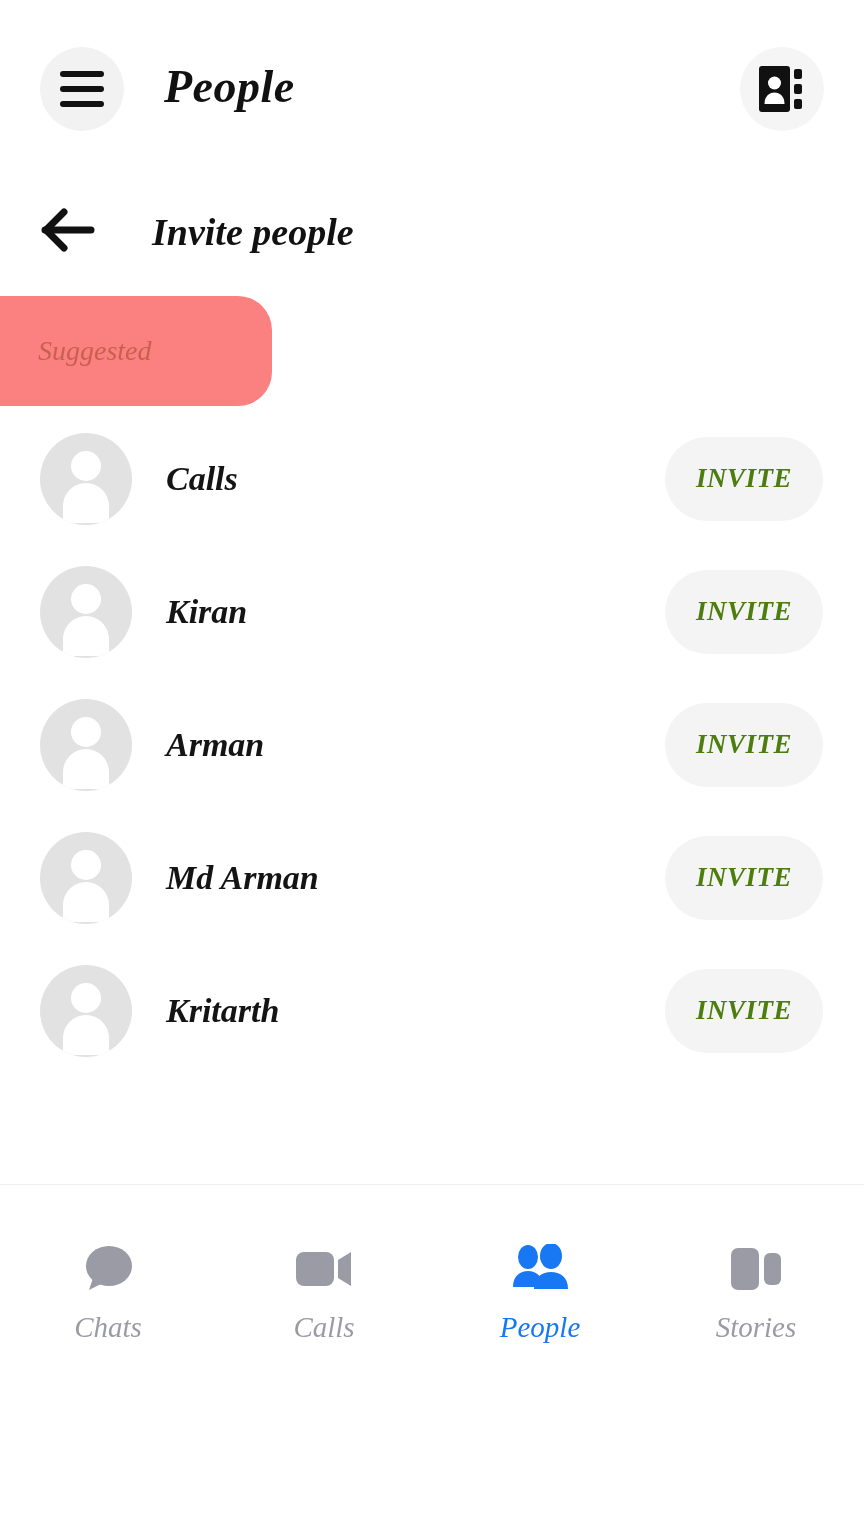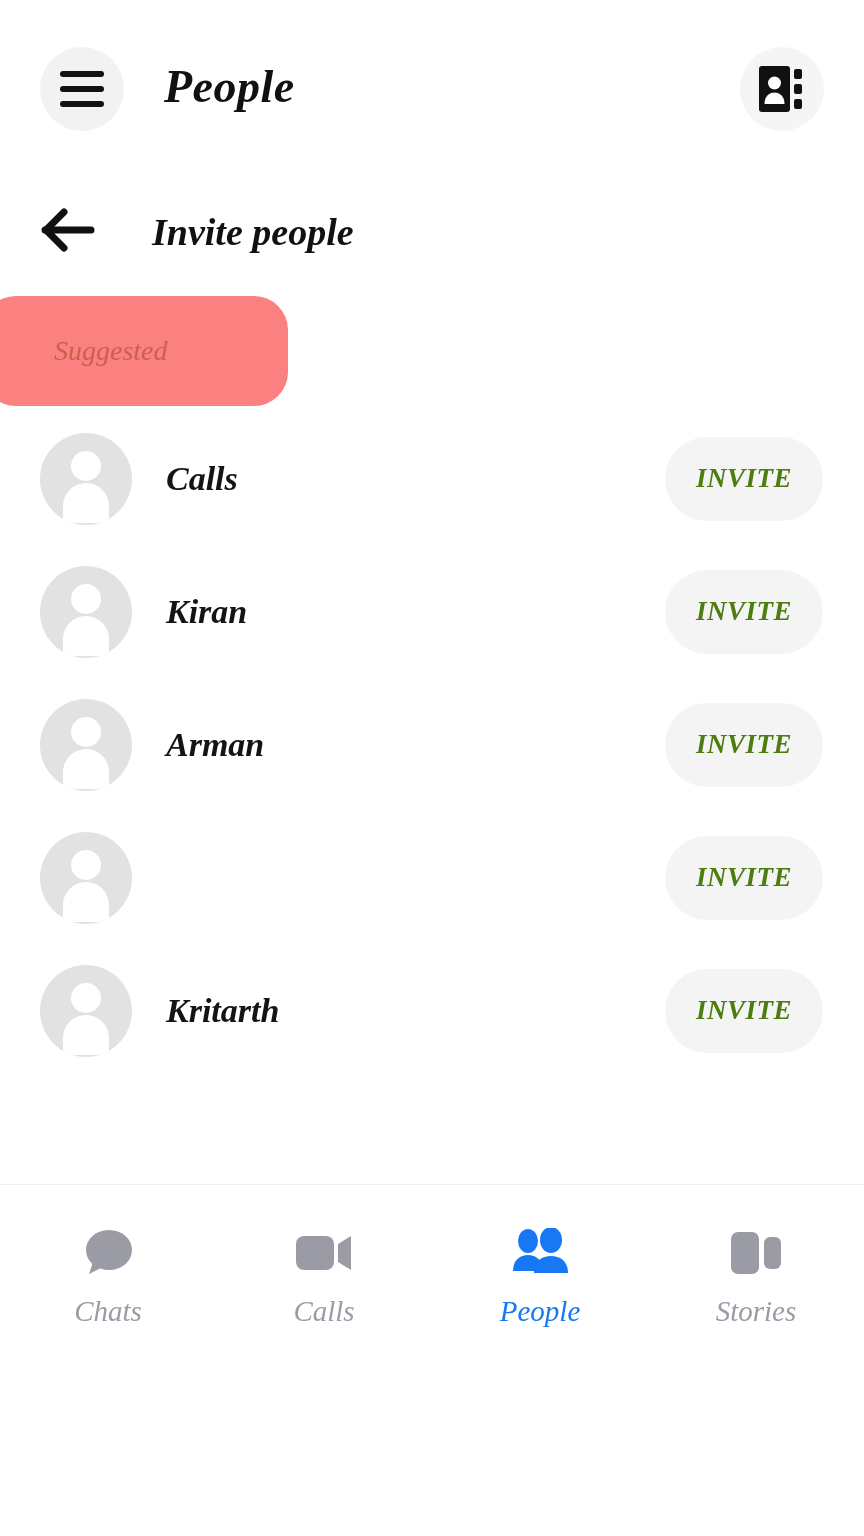--- a/index.html
+++ b/index.html
@@ -66,21 +66,20 @@
     position:absolute; left:152px; top:14px;
     font-size:38px; font-style:italic; font-weight:bold;
     color:#111111; white-space:nowrap;margin-top:16px;
   }
 
   
   .chip-row {
     position:relative;
     height:118px;
     flex:0 0 auto;
-    margin-left:16px;
   }
   .chip {
     position:absolute;
     left:-34px; top:6px;
     width:306px; height:110px;
     background:#FB8080;
     border-radius:34px;
     display:flex; align-items:center;
     cursor:pointer;
   }
@@ -144,21 +143,21 @@
   }
 
   .spacer { flex:1 1 auto; }
 
   
   .bottomnav {
     flex:0 0 auto;
     height:160px;
     border-top:1px solid #efefef;
     display:flex;
-    align-items:center;
+    align-items:flex-end;
     padding-top:24px;
   }
   .navitem {
     flex:1 1 0;
     display:flex; flex-direction:column;
     align-items:center; gap:14px;
     cursor:pointer;
   }
   .navicon { height:56px; display:flex; align-items:center; justify-content:center; }
   .navlabel {
@@ -244,20 +243,21 @@
       <div class="invite-btn">
         <span class="invite-label">INVITE</span>
       </div>
     </div>
 
     <div class="row">
       <div class="avatar">
         <div class="head"></div>
         <div class="body"></div>
       </div>
+      <div class="row-name">Md Arman</div>
       <div class="invite-btn">
         <span class="invite-label">INVITE</span>
       </div>
     </div>
 
     <div class="row">
       <div class="avatar">
         <div class="head"></div>
         <div class="body"></div>
       </div>

